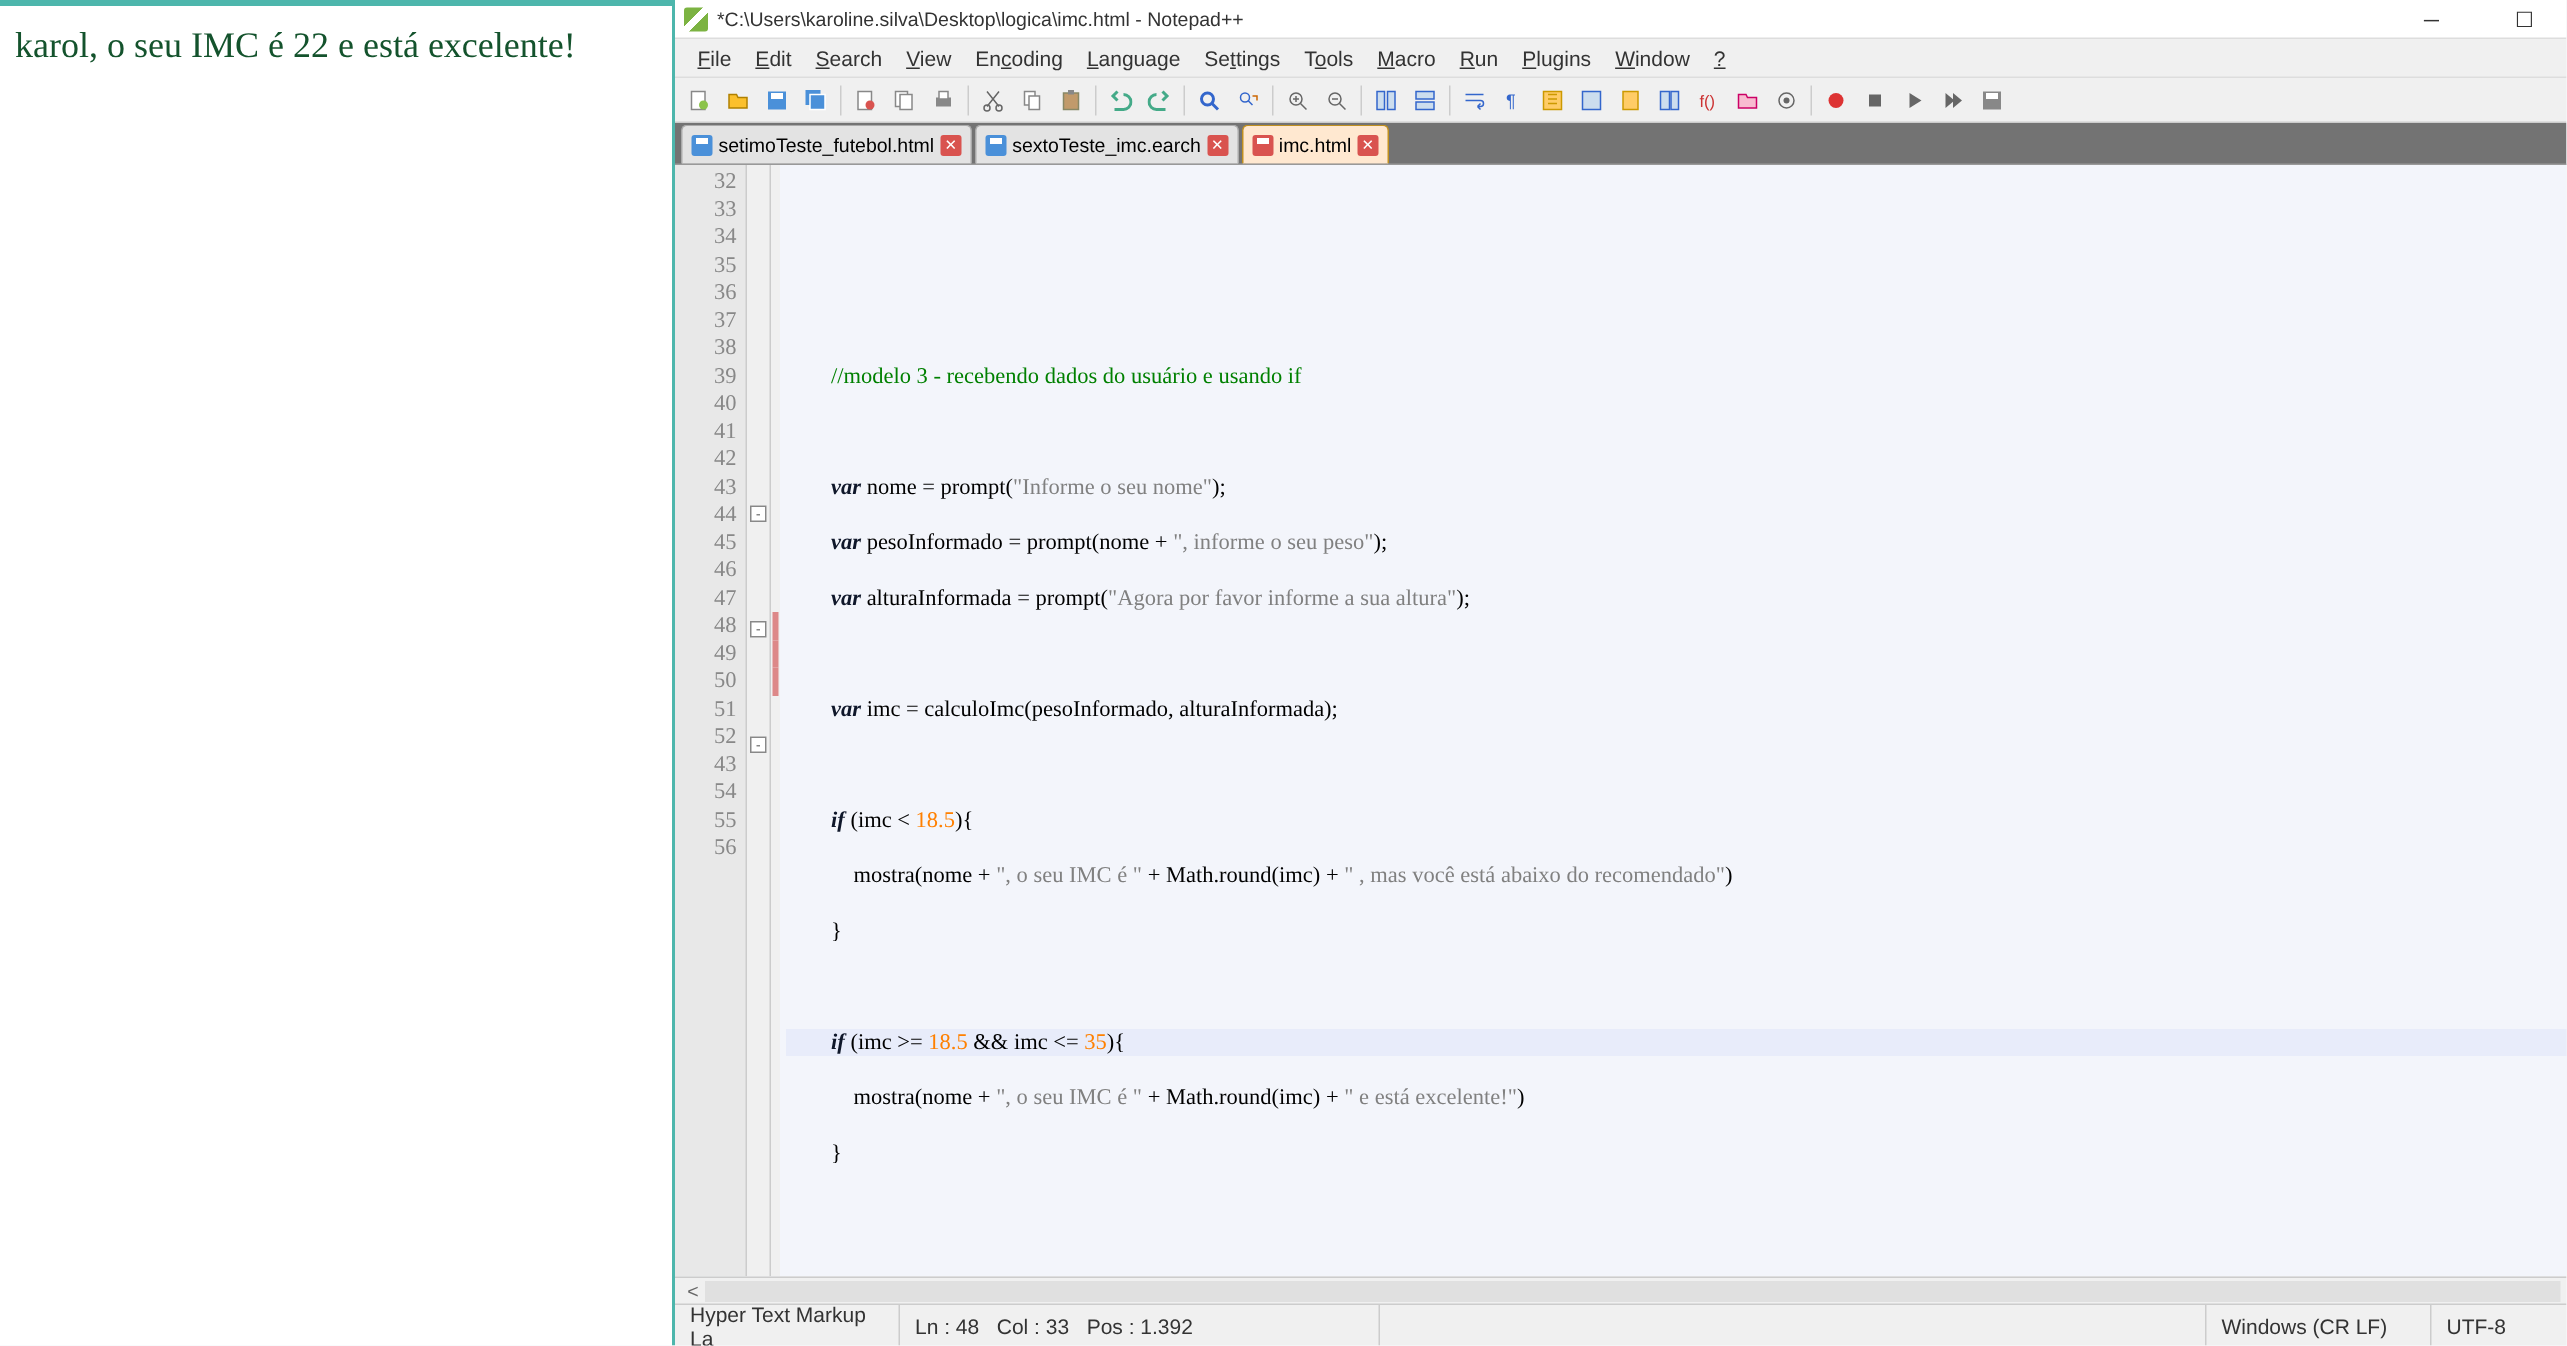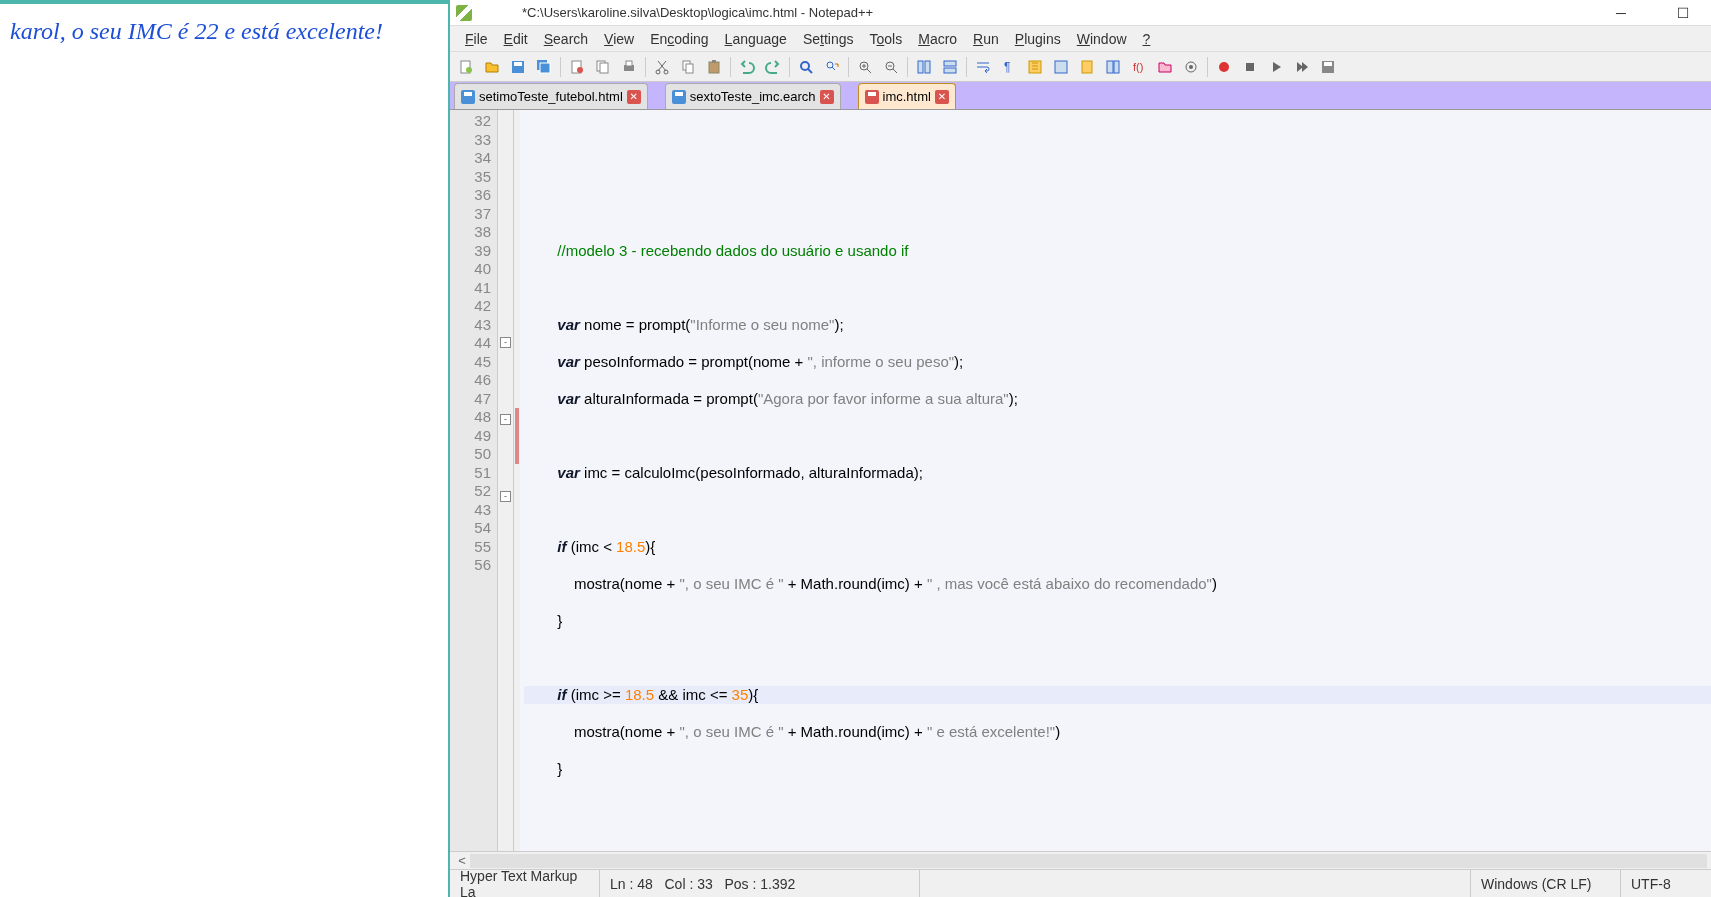--- a/index.html
+++ b/index.html
@@ -1,42 +1,42 @@
 <!DOCTYPE html>
 <html><head>
 <meta charset="utf-8">
 <style>
 * { box-sizing: border-box; margin: 0; padding: 0; }
 body { font-family: "Segoe UI", Tahoma, sans-serif; font-size: 13px; background: #fff; width: 1711px; height: 897px; overflow: hidden; }
 .container { display: flex; height: 897px; }
 .browser-pane { width: 450px; border-right: 2px solid #4db6ac; background: #fff; }
 .browser-top { height: 4px; background: #4db6ac; }
-.browser-content { padding: 14px 10px; font-family: "Times New Roman", serif; font-size: 24px; color: #1d4ed8; font-style: italic; }
+.browser-content { padding: 14px 10px; font-family: "Times New Roman", serif; font-size: 24px; color: #14532d; }
 .editor-pane { flex: 1; display: flex; flex-direction: column; background: #f0f0f0; }
-.titlebar { height: 26px; display: flex; align-items: center; padding: 0 6px; background: #fff; border-bottom: 1px solid #ddd; gap: 44px; }
+.titlebar { height: 26px; display: flex; align-items: center; padding: 0 6px; background: #fff; border-bottom: 1px solid #ddd; }
 .title-icon { width: 16px; height: 16px; margin-right: 6px; display: inline-block; background: linear-gradient(135deg,#7cb342 40%,#fff 40%,#fff 60%,#7cb342 60%); border-radius: 2px; }
 .titlebar-text { flex: 1; font-size: 13px; color: #333; }
 .win-btns { display: flex; gap: 18px; }
 .win-btn { width: 44px; height: 22px; display: flex; align-items: center; justify-content: center; font-size: 14px; color: #333; }
 .menubar { height: 26px; display: flex; align-items: center; gap: 2px; padding: 0 8px; background: #f0f0f0; border-bottom: 1px solid #ddd; }
 .menu-item { padding: 2px 7px; font-size: 14px; color: #333; }
 .menu-item .ul { text-decoration: underline; }
 .toolbar { height: 30px; display: flex; align-items: center; gap: 2px; padding: 0 4px; background: #f0f0f0; border-bottom: 1px solid #ccc; }
 .tb-btn { width: 24px; height: 24px; display: flex; align-items: center; justify-content: center; border: 1px solid transparent; border-radius: 2px; }
 .tb-sep { width: 1px; height: 20px; background: #ccc; margin: 0 2px; }
 .tb-btn svg { width: 16px; height: 16px; }
-.tabs { height: 28px; display: flex; align-items: flex-end; background: #c4b5fd; padding-left: 4px; border-bottom: 1px solid #999; gap: 15px; }
+.tabs { height: 28px; display: flex; align-items: flex-end; background: #737373; padding-left: 4px; border-bottom: 1px solid #999; }
 .tab { height: 26px; display: flex; align-items: center; gap: 4px; padding: 0 6px; background: #e3e3e3; border: 1px solid #aaa; border-bottom: none; border-radius: 4px 4px 0 0; margin-right: 2px; font-size: 13px; }
 .tab.active { background: #fff8e1; border-color: #c09020; }
 .tab.active.modified { background: #ffe8d0; }
 .tab .save-ico { width: 14px; height: 14px; background: #4a90d9; border-radius: 2px; position: relative; }
 .tab .save-ico::after { content: ""; position: absolute; top: 2px; left: 3px; width: 8px; height: 4px; background: #fff; }
 .tab.active .save-ico { background: #d9534f; }
 .tab .close-x { width: 14px; height: 14px; background: #d9534f; color: #fff; font-size: 10px; display: flex; align-items: center; justify-content: center; border-radius: 2px; }
-.code-area { flex: 1; display: flex; background: #f3f5fb; overflow: hidden; font-family: Liberation Sans, sans-serif; font-size: 15px; line-height: 18.5px; }
+.code-area { flex: 1; display: flex; background: #f3f5fb; overflow: hidden; font-family: Liberation Serif, serif; font-size: 15px; line-height: 18.5px; }
 .gutter { width: 48px; background: #e8e8e8; border-right: 1px solid #ccc; text-align: right; padding-right: 6px; padding-top: 2px; color: #888; }
 .fold-col { width: 16px; background: #f0f0f0; border-right: 1px solid #ccc; padding-top: 2px; }
 .change-col { width: 6px; background: #f0f0f0; padding-top: 2px; }
 .fold-box { width: 11px; height: 11px; border: 1px solid #888; margin: 3px auto; font-size: 9px; line-height: 9px; text-align: center; color: #555; background: #fff; }
 .change-mark { width: 4px; height: 18.5px; background: #d88; margin: 0 auto; }
 .code-lines { flex: 1; padding-top: 2px; padding-left: 4px; white-space: pre; overflow-x: auto; }
 .ln { height: 18.5px; }
 .ln.hl { background: #e8ecfa; }
 .kw { color: #0f172a; font-weight: bold; font-style: italic; }
 .cm { color: #008000; }

